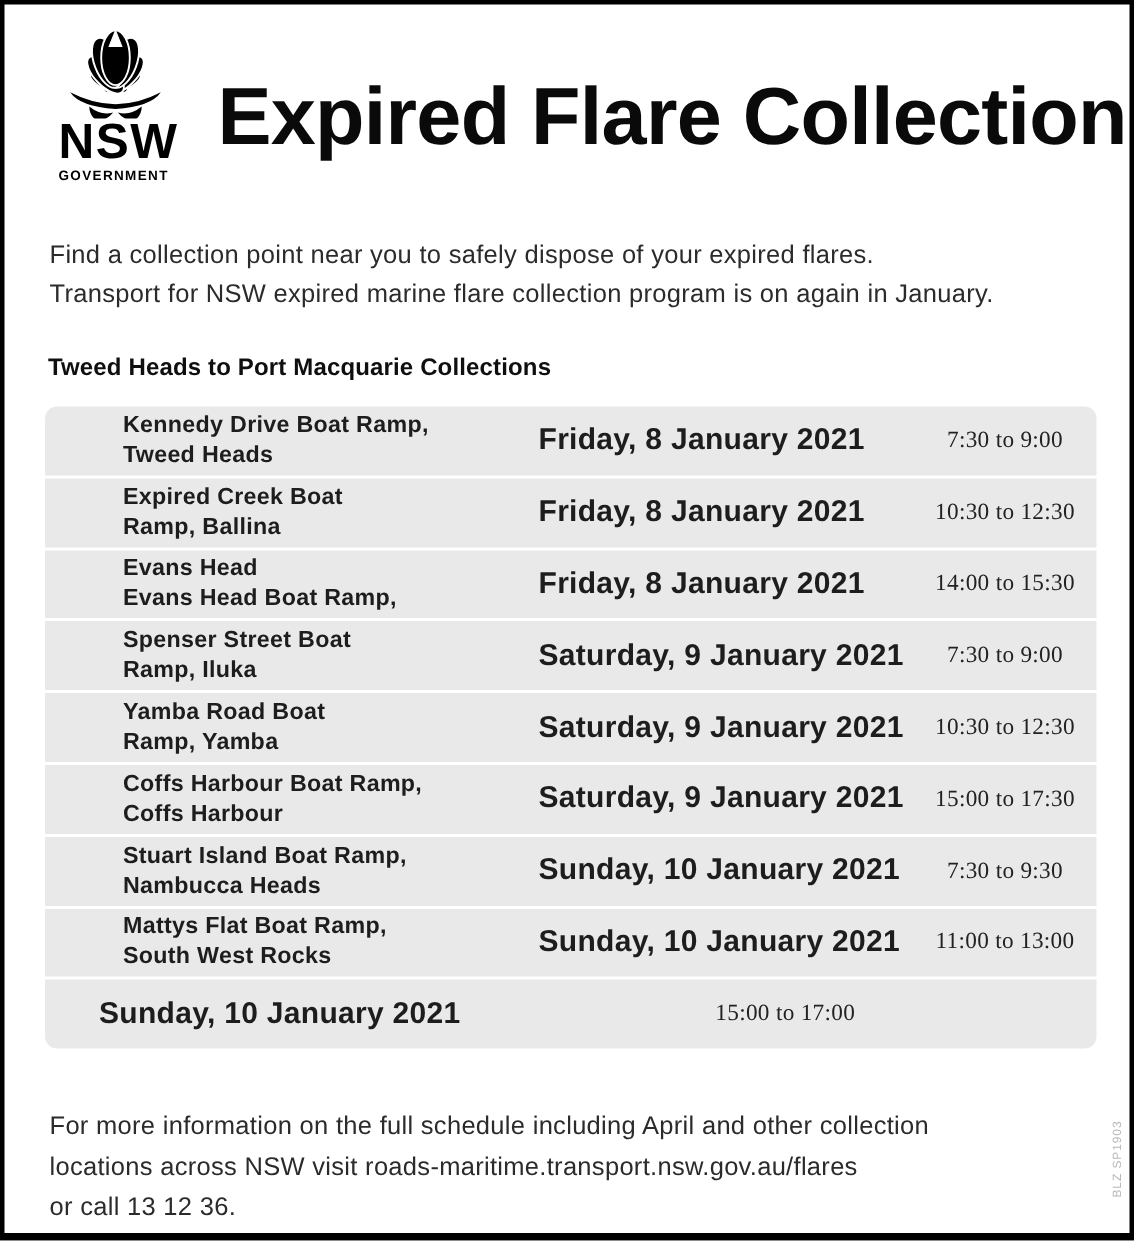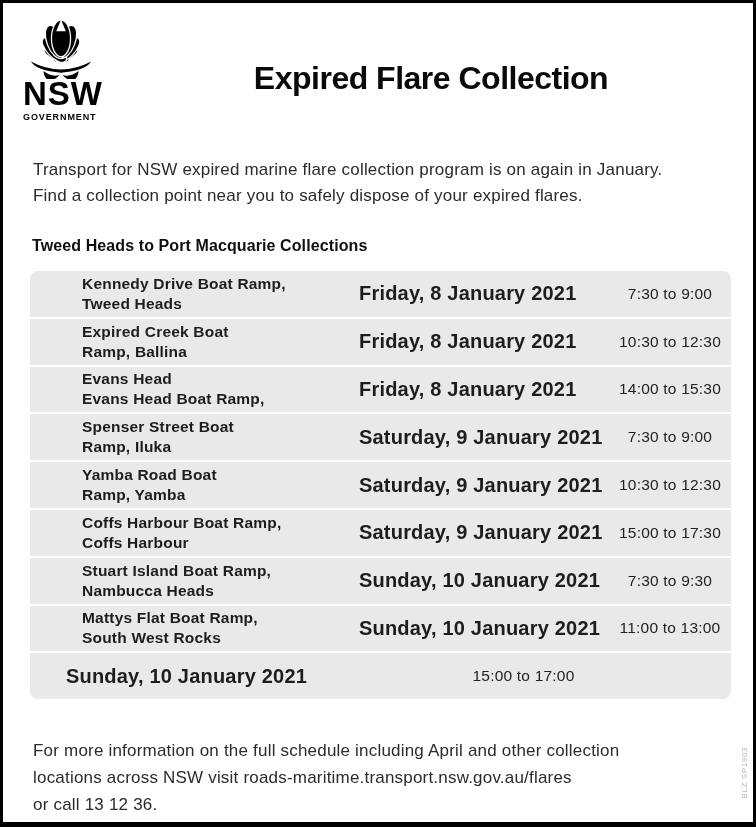--- a/index.html
+++ b/index.html
@@ -8,34 +8,34 @@
     width: 756px; height: 827px;
     background: #ffffff;
     border: 3px solid #000;
     border-bottom-width: 5px;
     position: relative;
     margin: 0 auto;
     font-family: "Liberation Sans", "DejaVu Sans", sans-serif;
     color: #1d1d1d;
     overflow: hidden;
   }
-  .header { display: flex; padding: 14px 20px 0 18px; height: 132px; }
+  .header { display: flex; padding: 14px 20px 0 34px; height: 132px; }
   .logo { width: 82px; flex: 0 0 82px; display: flex; flex-direction: column; align-items: flex-start; }
   .logo svg { display: block; }
   .logo-brand {
     font-weight: 700; font-size: 33px; letter-spacing: 1px;
     color: #000; line-height: 34px; margin-top: -2px; margin-left: 2px;
   }
   .logo-sub {
     font-weight: 700; font-size: 9px; letter-spacing: 0.9px;
     color: #000; margin-left: 2px; margin-top: 1px;
   }
   .title-wrap { flex: 1; display: flex; align-items: center; justify-content: center; padding-left: 26px; padding-top: 4px; }
   .title {
-    font-size: 32px; font-weight: 700; letter-spacing: -0.5px;
+    font-size: 54px; font-weight: 700; letter-spacing: -0.5px;
     color: #0a0a0a; white-space: nowrap;
   }
   .intro {
     margin: 22px 30px 0 30px;
     font-size: 17px; line-height: 26px; letter-spacing: 0.2px; color: #2b2b2b;
   }
   .section-heading {
     margin: 28px 30px 0 29px;
     font-size: 16px; font-weight: 700; letter-spacing: 0.1px; color: #0f0f0f;
   }
@@ -47,21 +47,21 @@
   }
   .row:first-child { border-radius: 8px 8px 0 0; }
   .row:last-child { border-radius: 0 0 8px 8px; margin-bottom: 0; }
   .cell { letter-spacing: 0.2px; }
   .cell.loc {
     width: 293px; padding-left: 16px;
     font-size: 15.5px; font-weight: 700; line-height: 20px; color: #1d1d1d;
   }
   .cell.loc div { white-space: nowrap; }
   .cell.date { width: 250px; font-size: 20px; font-weight: 700; color: #1d1d1d; }
-  .cell.time { flex: 1; text-align: center; font-size: 15.5px; font-weight: 400; color: #222; }
+  .cell.time { flex: 1; text-align: center; font-size: 15.5px; font-weight: 400; color: #222; font-family: Liberation Serif, serif; }
   .footer {
     margin: 38px 30px 0 30px;
     font-size: 17px; line-height: 27px; letter-spacing: 0.2px; color: #2b2b2b;
   }
   .side-code {
     position: absolute; right: 4px; bottom: 24px;
     writing-mode: vertical-rl; transform: rotate(180deg);
     font-size: 8px; letter-spacing: 0.6px; color: #b8b8b8;
   }
 </style>
@@ -93,22 +93,22 @@
       </span>
       <div class="logo-brand">NSW</div>
       <div class="logo-sub">GOVERNMENT</div>
     </div>
     <div class="title-wrap">
       <div class="title">Expired Flare Collection</div>
     </div>
   </div>
 
   <div class="intro">
+      <div>Find a collection point near you to safely dispose of your expired flares.</div>
       <div>Transport for NSW expired marine flare collection program is on again in January.</div>
-      <div>Find a collection point near you to safely dispose of your expired flares.</div>
     </div>
 
   <div class="section-heading">Tweed Heads to Port Macquarie Collections</div>
 
   <div class="table">
     <div class="row">
       <div class="cell loc">
         <div>Kennedy Drive Boat Ramp,</div>
         <div>Tweed Heads</div>
       </div>

